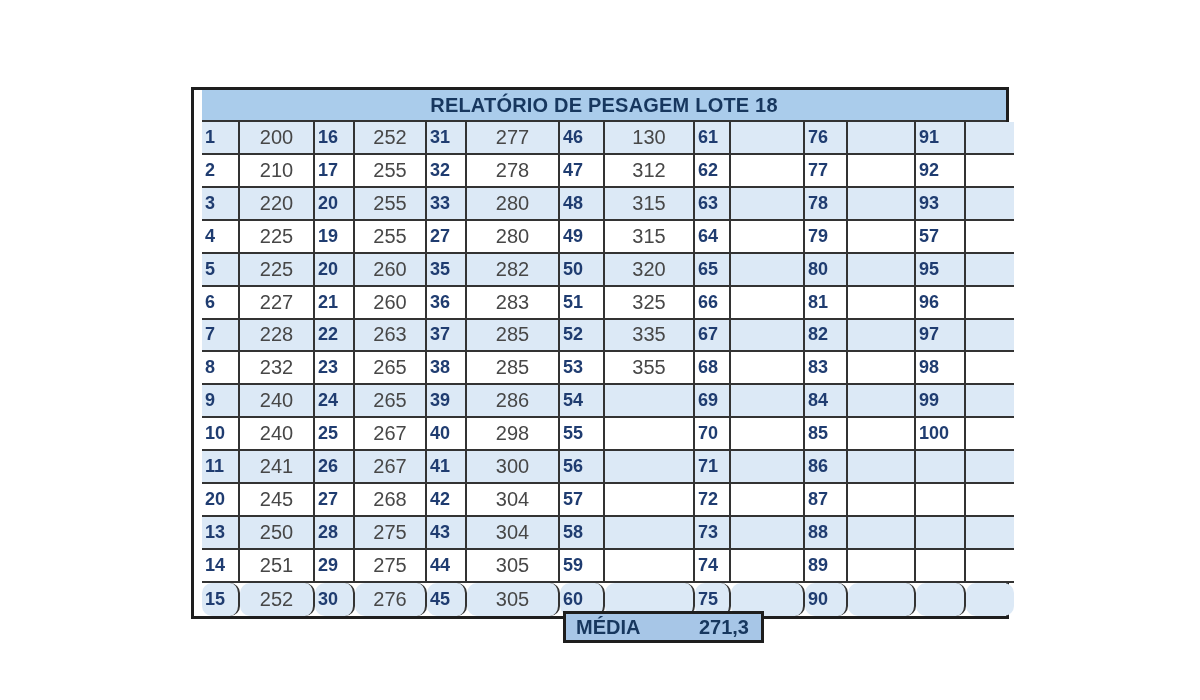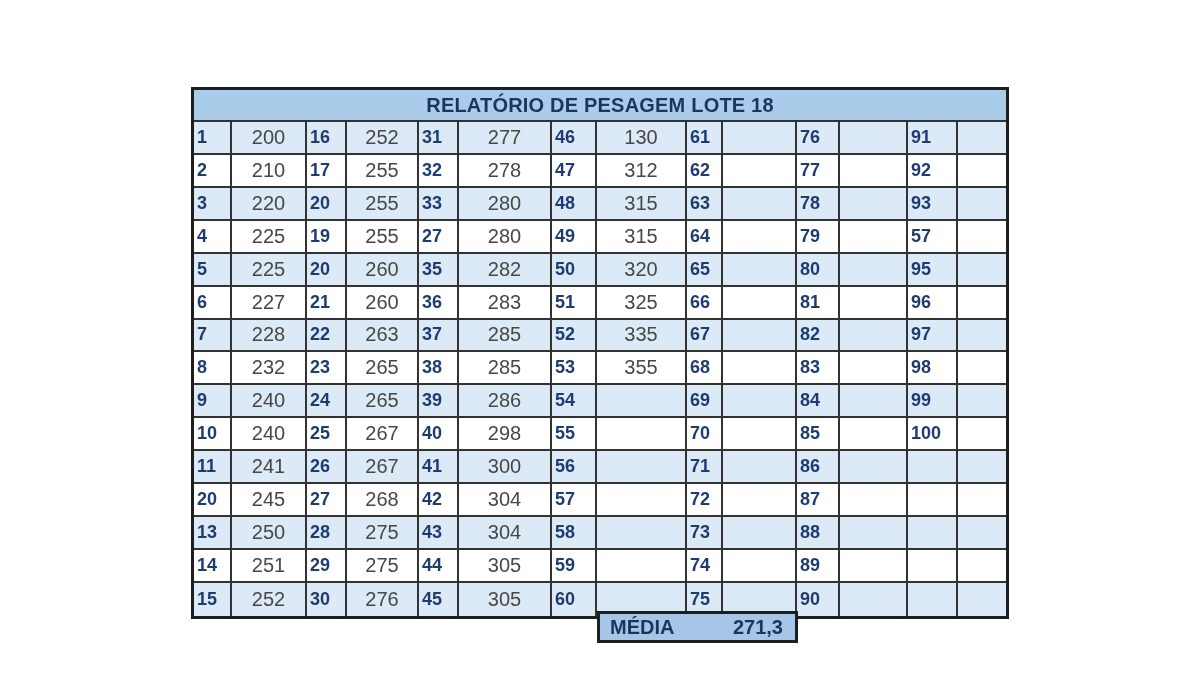--- a/index.html
+++ b/index.html
@@ -3,20 +3,21 @@
 <meta charset="utf-8">
 <style>
   html,body{margin:0;padding:0;}
   body{
     width:1200px;height:700px;background:#ffffff;position:relative;overflow:hidden;
     font-family:"Liberation Sans", sans-serif;
   }
   .report{
     position:absolute;left:191px;top:87px;width:818px;box-sizing:border-box;
     border:3px solid var(--outer-border,#1e1e1e);
+    padding-left:8px;
   }
   .title-row{
     height:30px;line-height:30px;text-align:center;
     background:var(--header-bg,#aacceb);
     color:var(--header-text,#17375e);
     font-weight:bold;font-size:20px;letter-spacing:.2px;
     border-bottom:2px solid var(--grid-line,#333333);
   }
   .grid{
     display:grid;
@@ -24,33 +25,33 @@
     grid-auto-rows:32.93px;
   }
   .cell{
     box-sizing:border-box;
     border-right:2px solid var(--grid-line,#333333);
     border-bottom:2px solid var(--grid-line,#333333);
     display:flex;align-items:center;
     overflow:hidden;white-space:nowrap;
   }
   .cell.last-col{border-right:none;}
-  .cell.last-row{border-bottom:none;}
+  .cell.last-row{border-bottom:none;border-radius:10px;}
   .cell.band{background:var(--band-blue,#dce9f6);}
   .cell.plain{background:#ffffff;}
   .idx{
     font-weight:bold;font-size:18px;color:var(--index-text,#1f3c70);
     padding-left:3px;justify-content:flex-start;
   }
   .val{
     font-size:20px;color:var(--value-text,#474747);
     justify-content:center;
   }
   .media-box{
-    position:absolute;left:597px;top:611px;width:201px;height:32px;box-sizing:border-box;
+    position:absolute;left:563px;top:611px;width:201px;height:32px;box-sizing:border-box;
     border:3px solid var(--outer-border,#1e1e1e);
     background:var(--media-bg,#a7c6e7);
     display:flex;align-items:center;justify-content:space-between;
     font-weight:bold;font-size:20px;color:var(--header-text,#17375e);
   }
   .media-box .label{padding-left:10px;}
   .media-box .value{padding-right:12px;}
 </style>
 </head>
 <body style="--header-bg: #aacceb; --header-text: #17375e; --band-blue: #dce9f6; --media-bg: #a7c6e7; --index-text: #1f3c70; --value-text: #474747; --grid-line: #333333; --outer-border: #1e1e1e;">

